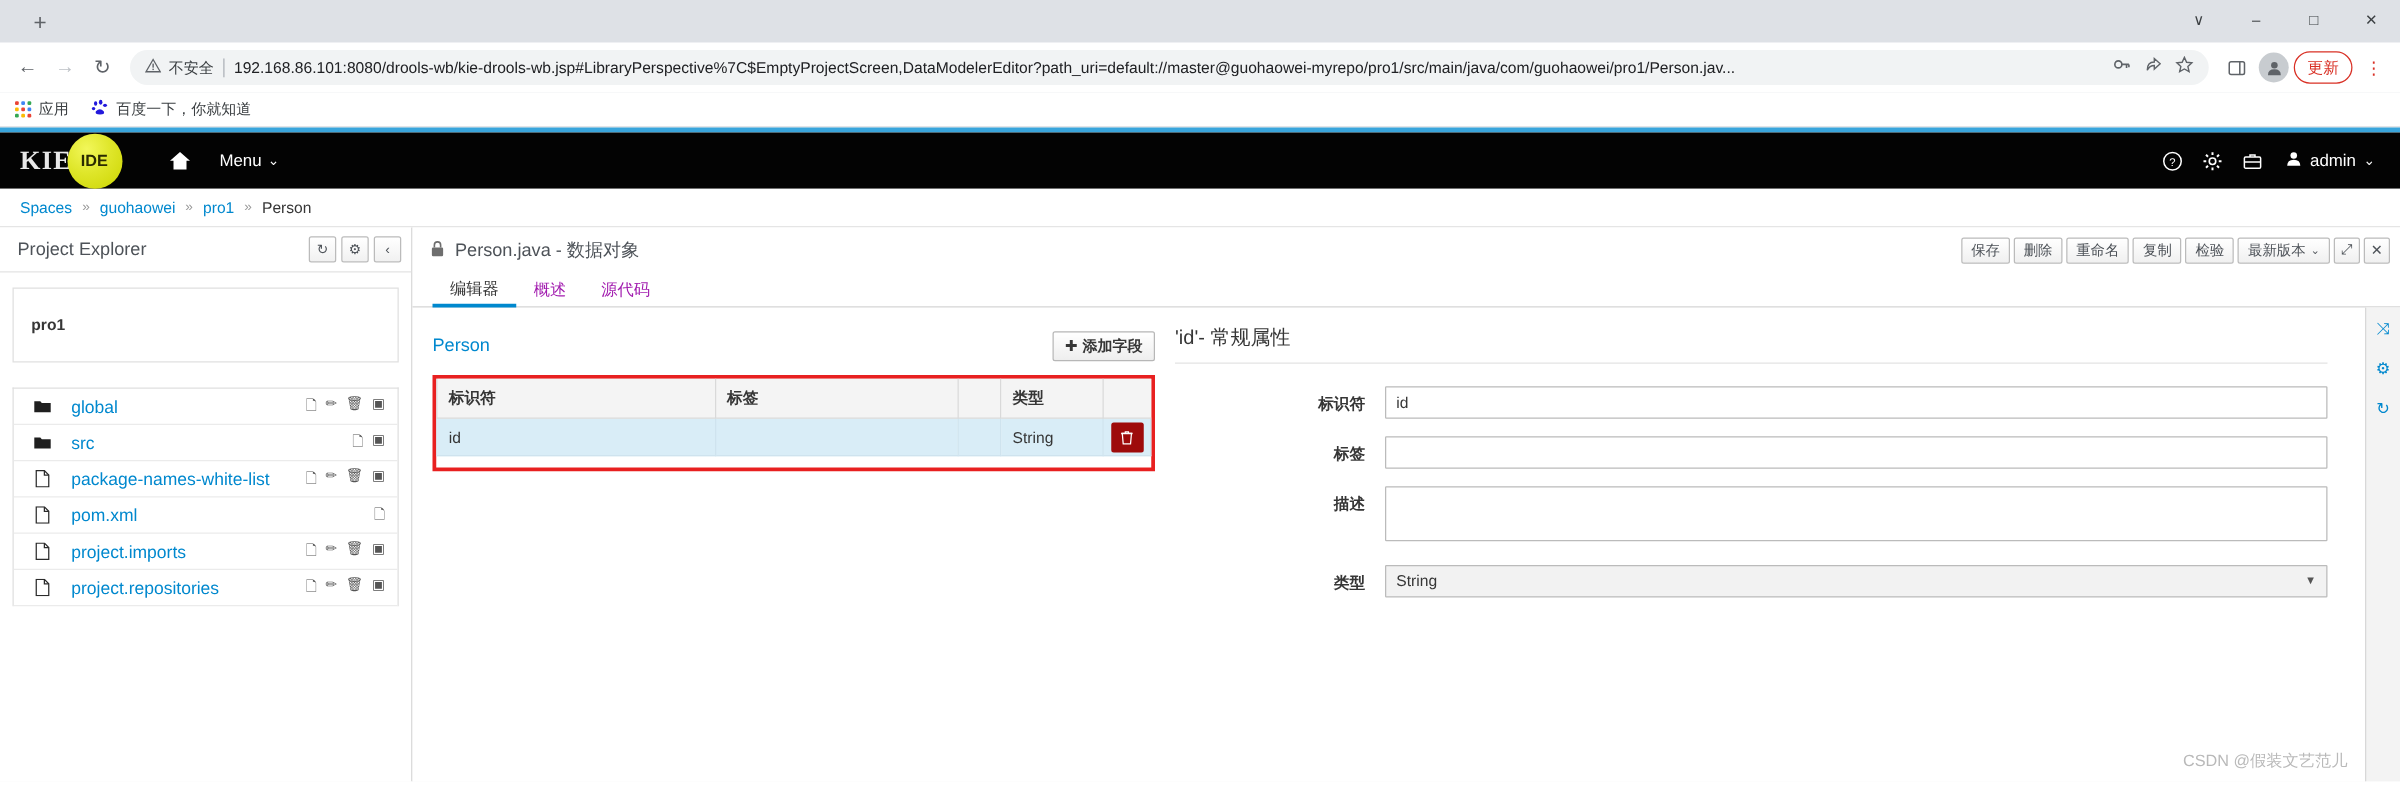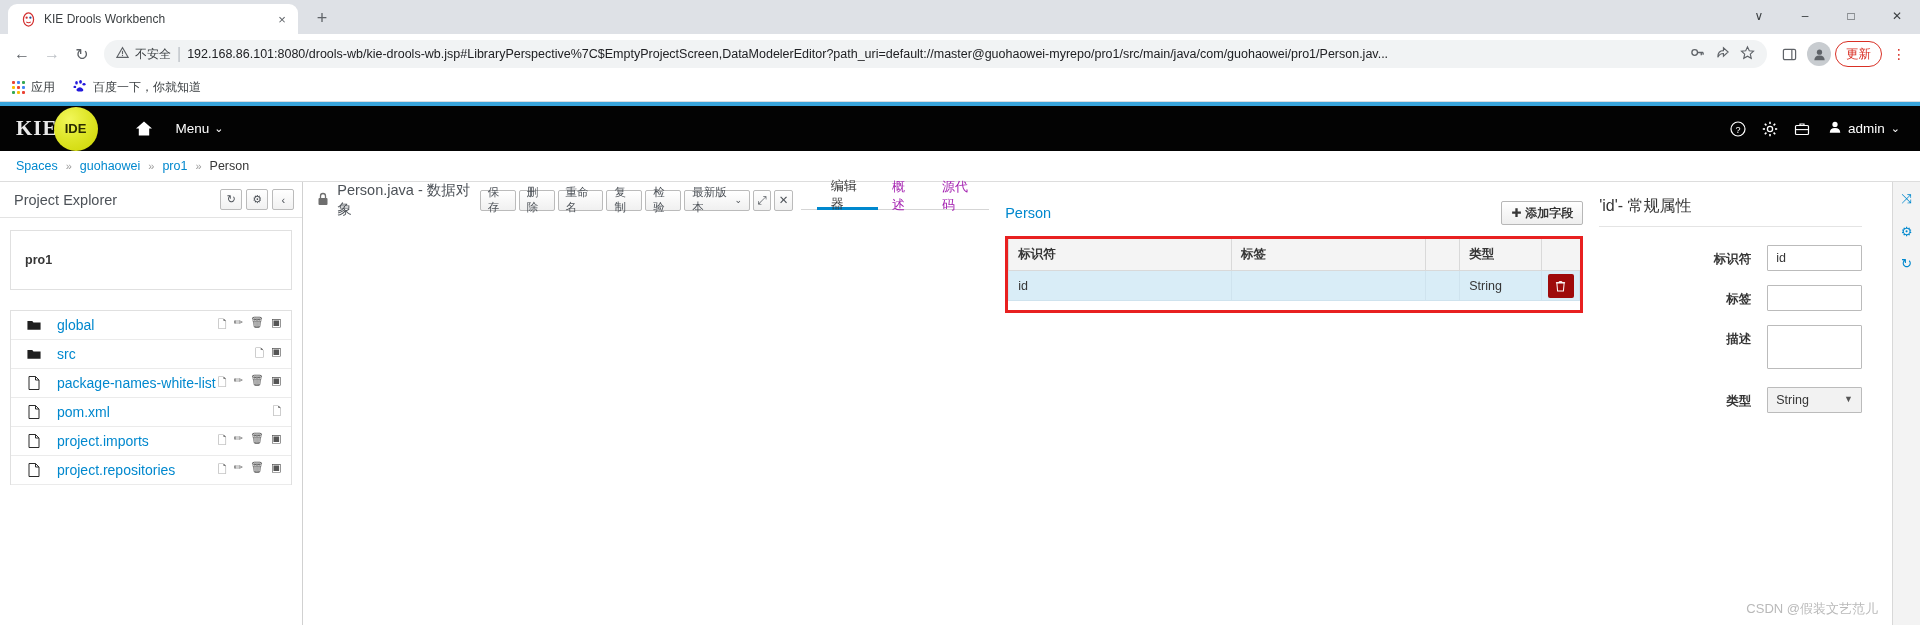--- a/index.html
+++ b/index.html
@@ -101,21 +101,21 @@
   .tree-row {
     height: 29px; display:flex; align-items:center; border-bottom:1px solid #ebebeb;
     padding: 0 10px 0 0;
   }
   .tree-ico { width:46px; display:flex; align-items:center; justify-content:center; color:#363636; font-size:12px;}
   .tree-label { font-size:14px; color:#0088ce; flex:1 1 auto;}
   .tree-actions { display:flex; gap:7px; color:#555; font-size:11px; }
   .tree-actions span.trash { color:#555; }
 
   
-  .editor { flex: 1 1 auto; background:#fff; display:flex; flex-direction:row; min-width:0;justify-content:space-between; }
+  .editor { flex: 1 1 auto; background:#fff; display:flex; flex-direction:column; min-width:0;justify-content:space-between; }
   .ed-titlebar { height: 36px; display:flex; align-items:center; padding: 0 8px 0 14px; gap:8px; }
   .ed-lock { font-size:12px; color:#707070;}
   .ed-title { font-size:14.5px; color:#4d5258; }
   .ed-actions { margin-left:auto; display:flex; gap:3px; align-items:center; }
   .ed-btn {
     height:21px; border:1px solid #bbb; background:linear-gradient(#fff,#f0f0f0);
     border-radius:2px; font-size:11.5px; color:#4d5258; padding: 0 7px;
     display:flex; align-items:center; gap:4px;
   }
   .ed-ibtn { width:21px; padding:0; justify-content:center; }
@@ -182,32 +182,20 @@
   .rail-ico { width:18px; height:18px; display:flex; align-items:center; justify-content:center; color:#0088ce; font-size:13px;}
 
   .watermark { position:absolute; right: 42px; bottom: 10px; font-size:13px; color:#b9b9b9; }
 </style>
 </head>
 <body>
 
 <div class="browser">
 
   <div class="tabstrip">
-    <div class="tab">
-      <span class="tab-favicon">
-        <svg width="15" height="15" viewBox="0 0 16 16">
-          <ellipse cx="8" cy="8" rx="5.4" ry="7" fill="none" stroke="#d32f2f" stroke-width="1.3"></ellipse>
-          <circle cx="6" cy="6" r="1.2" fill="#d32f2f"></circle>
-          <circle cx="10" cy="6" r="1.2" fill="#1a4f9c"></circle>
-          <path d="M5.6 10.5 Q8 12.3 10.4 10.5" fill="none" stroke="#d32f2f" stroke-width="1.1"></path>
-        </svg>
-      </span>
-      <span class="tab-title">KIE Drools Workbench</span>
-      <span class="tab-close">×</span>
-    </div>
     <div class="newtab">+</div>
     <div class="winctl">
       <div class="winbtn">∨</div>
       <div class="winbtn">–</div>
       <div class="winbtn">□</div>
       <div class="winbtn close">✕</div>
     </div>
   </div>
 
   <div class="navbar">

